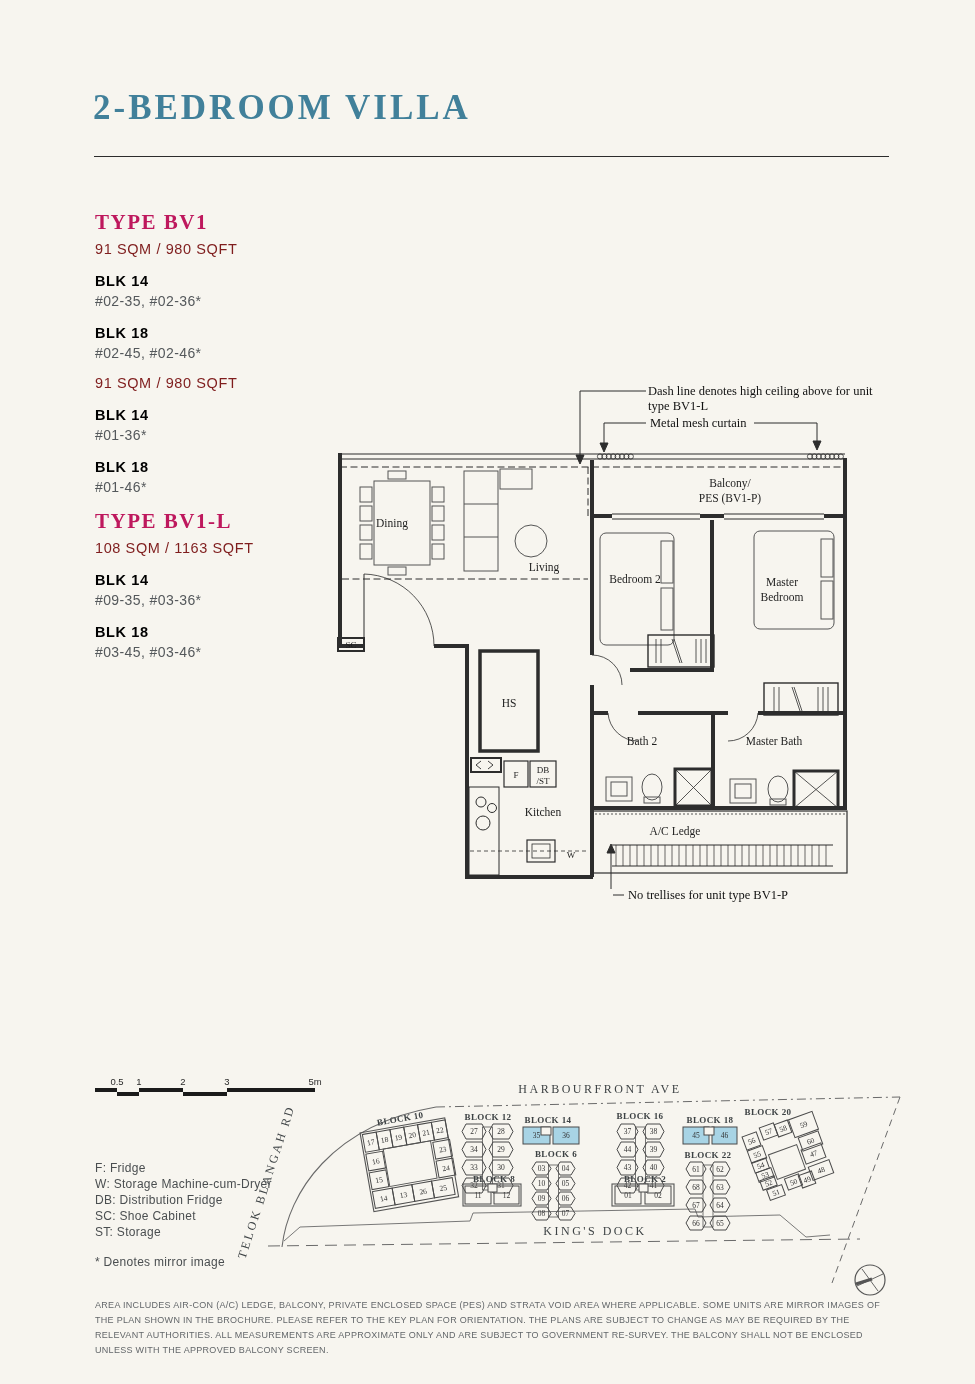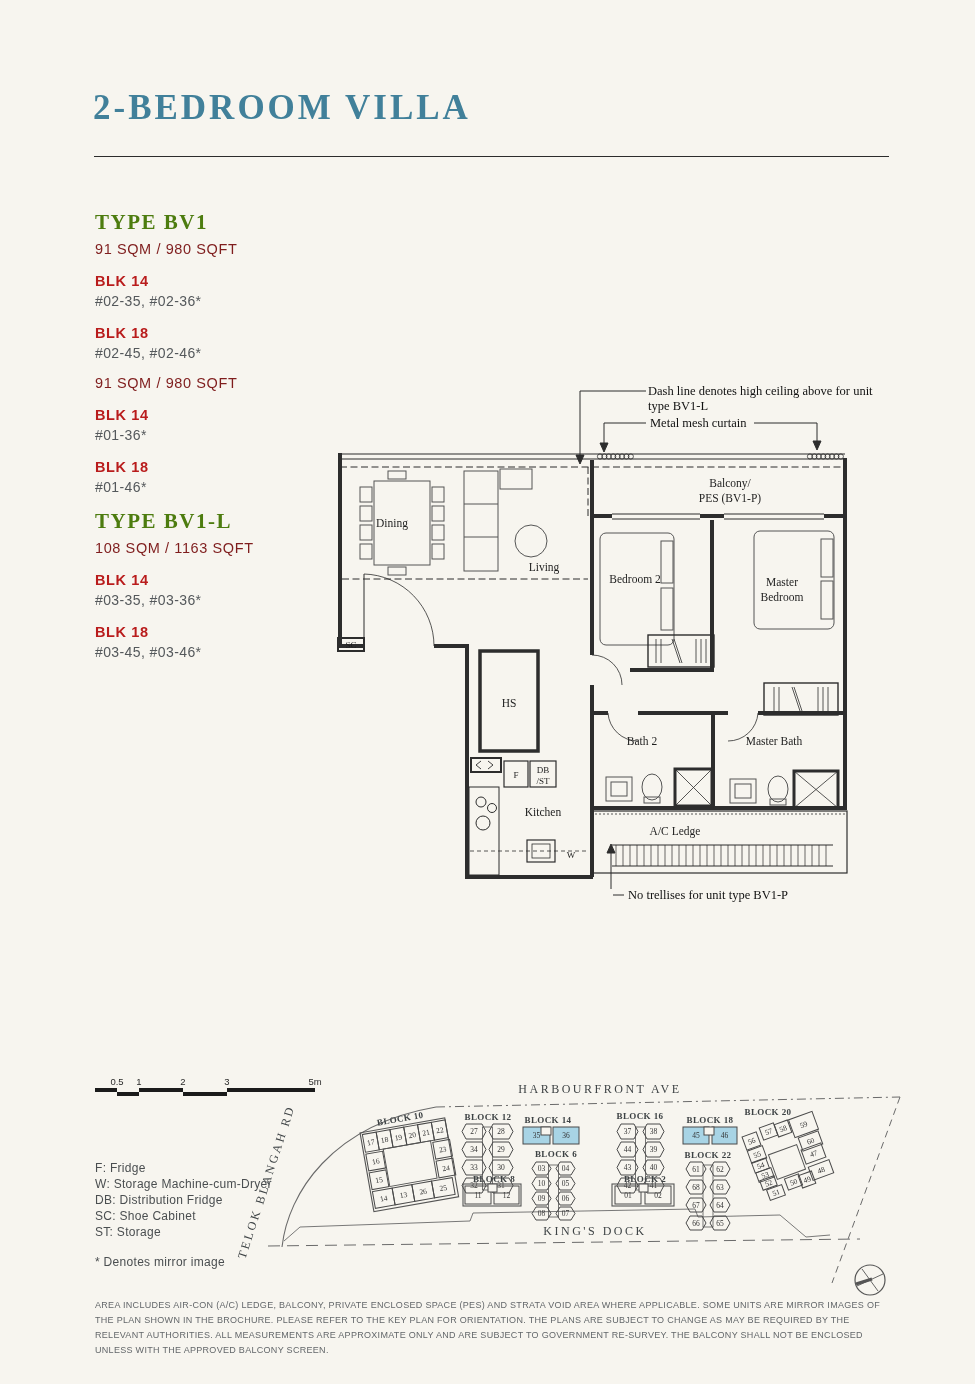--- a/index.html
+++ b/index.html
@@ -4,23 +4,23 @@
 <style>
   html,body{margin:0;padding:0;}
   body{background:#e9e9e9;font-family:"Liberation Sans",sans-serif;}
   #page{position:relative;width:975px;height:1384px;background:#f7f5ef;margin:0 auto;overflow:hidden;}
   #title{position:absolute;left:93px;top:88px;margin:0;font-family:"Liberation Serif",serif;
          font-weight:600;font-size:35px;letter-spacing:3px;color:#41809a;text-align:center;}
   #title-rule{position:absolute;left:94px;top:156px;width:795px;border-top:1.6px solid #2c2c2c;}
   
   #sidebar{position:absolute;left:95px;top:210px;width:230px;}
   .type-heading{margin:0 0 6px;font-family:"Liberation Serif",serif;font-weight:600;
-                font-size:21px;letter-spacing:1.5px;color:#4d7c0f;}
+                font-size:21px;letter-spacing:1.5px;color:#be185d;}
   .area{margin:0 0 10px;font-size:14.5px;letter-spacing:.6px;color:#7f1d1d;}
-  .blk{margin:16px 0 4px;font-size:14.5px;font-weight:bold;letter-spacing:.6px;color:#b91c1c;}
+  .blk{margin:16px 0 4px;font-size:14.5px;font-weight:bold;letter-spacing:.6px;color:#000000;}
   .units{margin:0 0 12px;font-size:14px;letter-spacing:.4px;color:#54585b;}
   .type-section{margin-bottom:14px;}
   
   svg{position:absolute;overflow:visible;}
   .plan-label{font:11.5px "Liberation Serif",serif;fill:#1e1e1e;text-anchor:middle;}
   .plan-label-sm{font:9px "Liberation Serif",serif;fill:#1e1e1e;text-anchor:middle;}
   .anno{font:12.5px "Liberation Serif",serif;fill:#111;}
   .road{font:12px "Liberation Serif",serif;fill:#3f4446;letter-spacing:2.5px;text-anchor:middle;}
   .bl{font:600 9px "Liberation Serif",serif;letter-spacing:.4px;fill:#3d4244;text-anchor:middle;}
   .un{font:7.5px "Liberation Serif",serif;fill:#333;text-anchor:middle;}
@@ -53,21 +53,21 @@
       <p class="area">91 SQM / 980 SQFT</p>
       <p class="blk">BLK 14</p>
       <p class="units">#01-36*</p>
       <p class="blk">BLK 18</p>
       <p class="units">#01-46*</p>
     </div>
     <div class="type-section">
       <h2 class="type-heading">TYPE BV1-L</h2>
       <p class="area">108 SQM / 1163 SQFT</p>
       <p class="blk">BLK 14</p>
-      <p class="units">#03-35, #03-36*</p>
+      <p class="units">#09-35, #03-36*</p>
       <p class="blk">BLK 18</p>
       <p class="units">#03-45, #03-46*</p>
     </div>
   </div>
 
   <svg id="floorplan" style="left:330px;top:383px;" width="552" height="552" viewBox="0 0 552 552">
     <g stroke="#2d2d2d" fill="none">
 
       <g stroke-width="1">
         <path d="M 316,8 H 250 M 250,8 V 72"></path>

